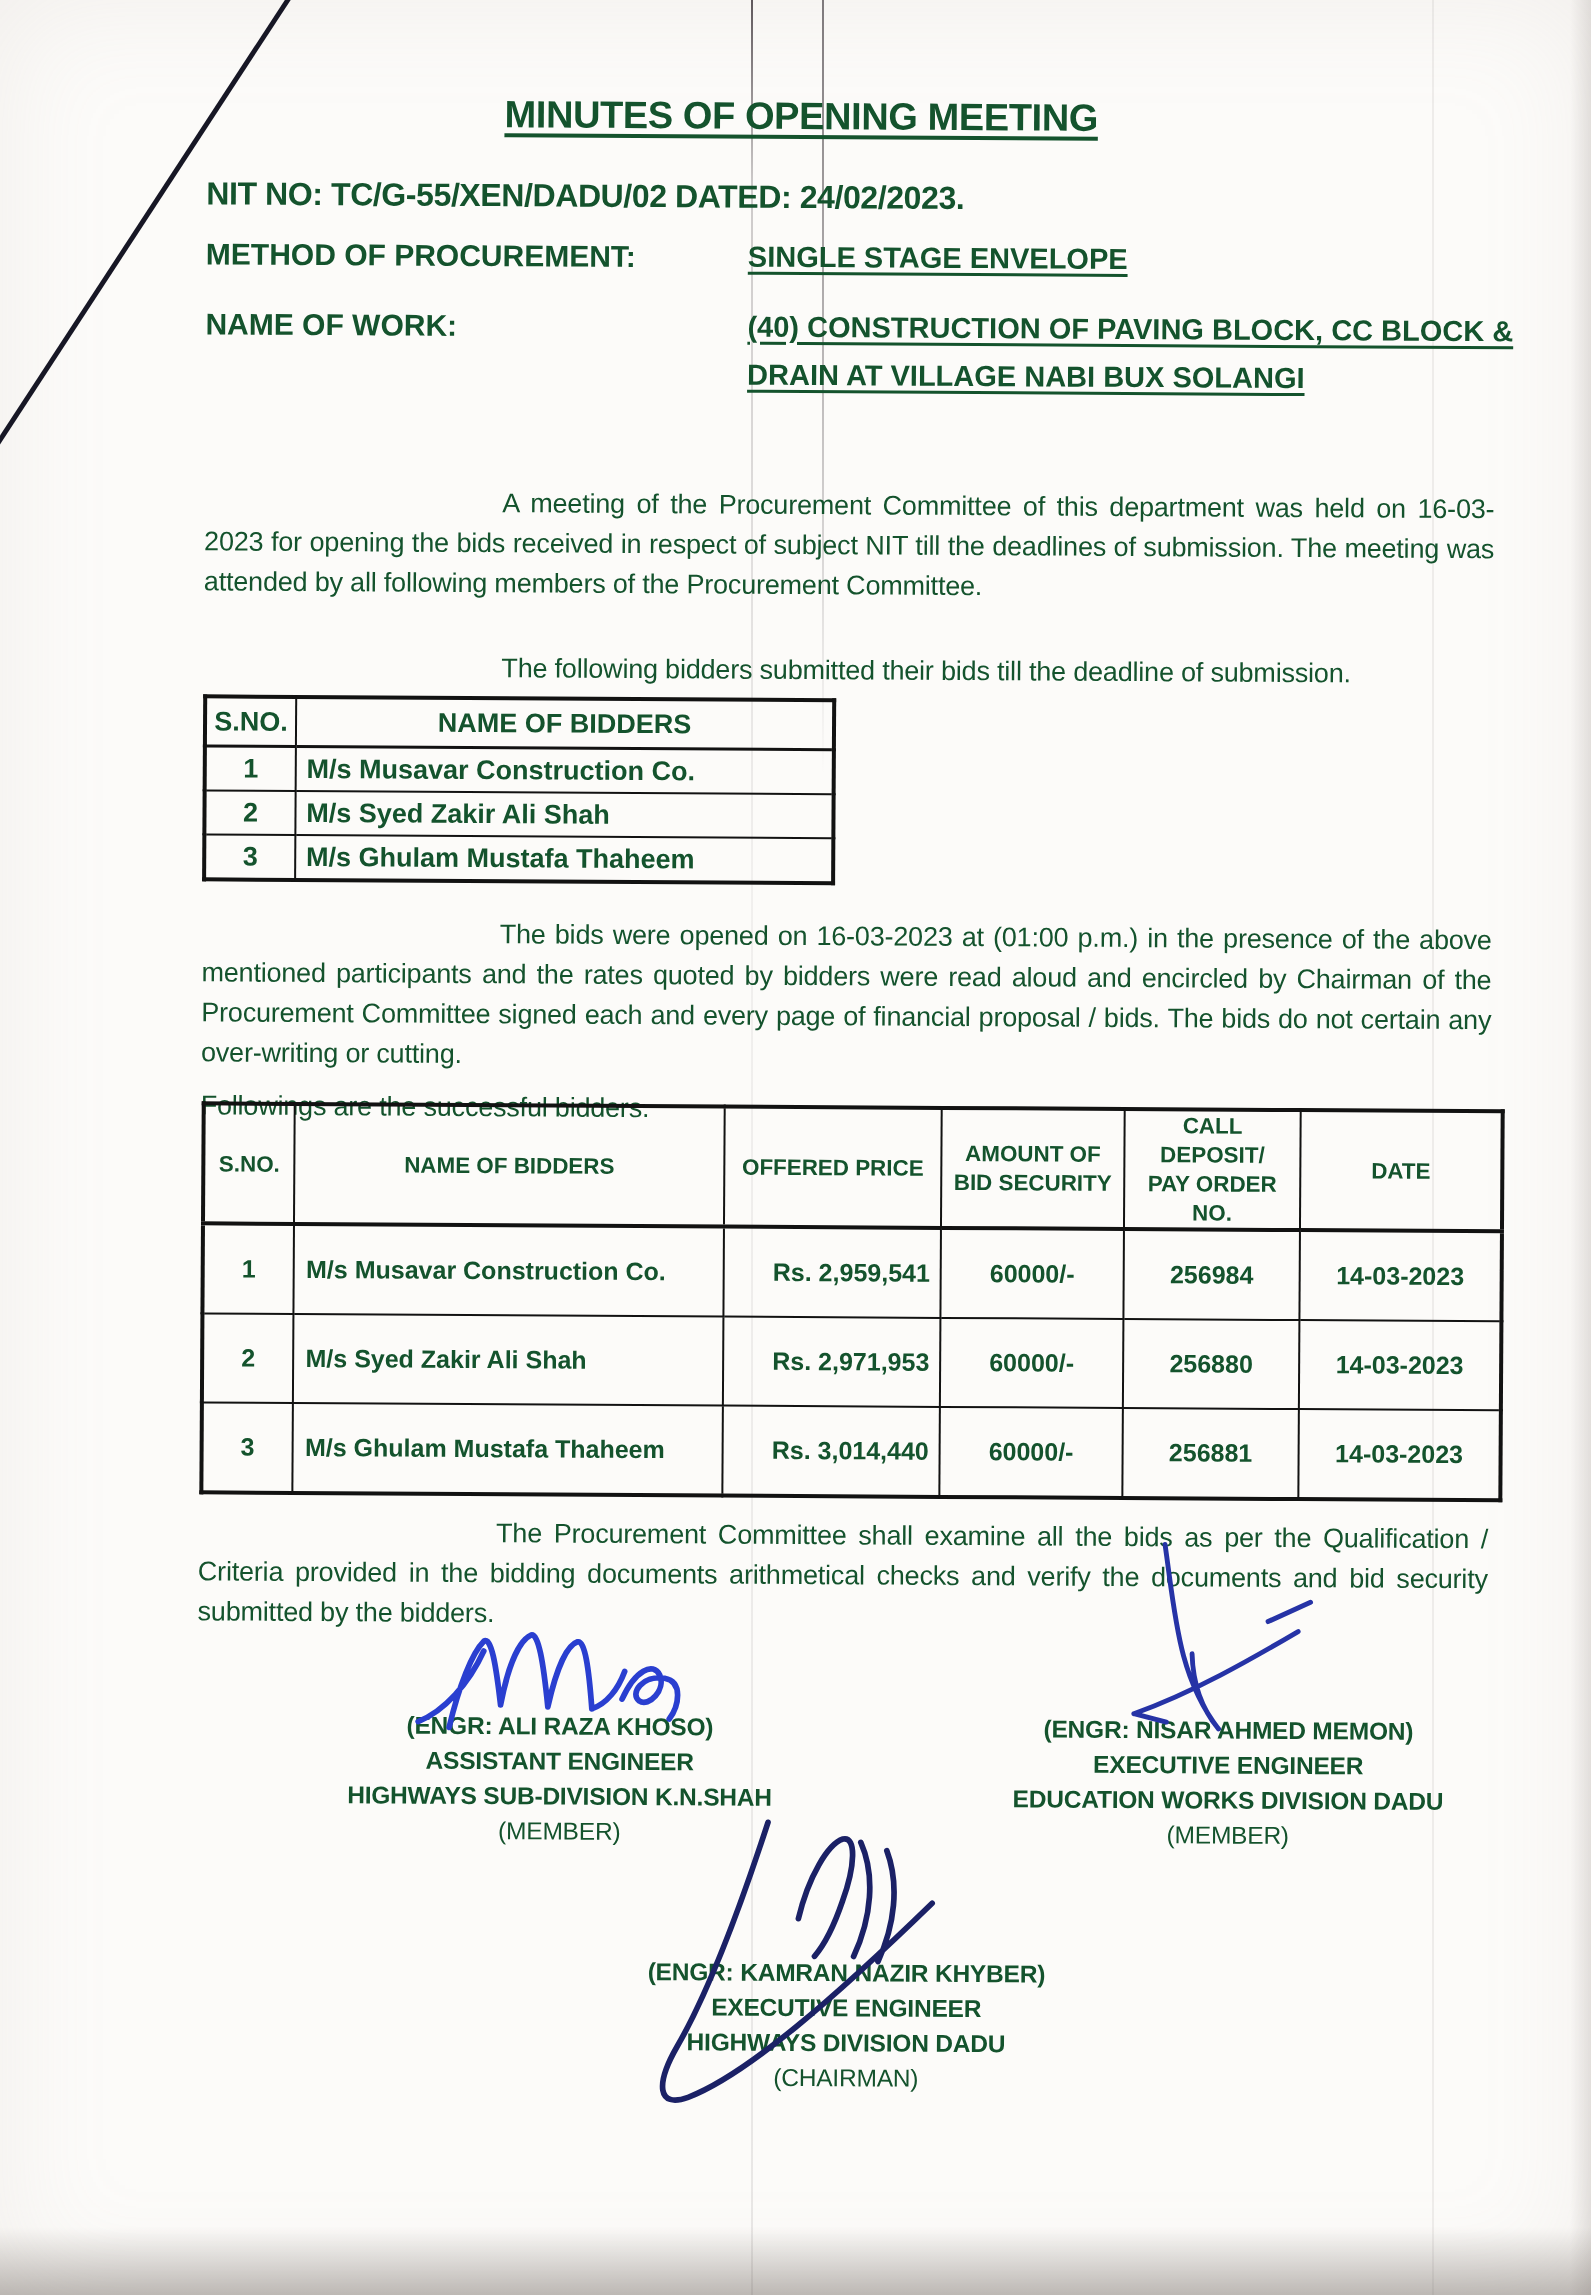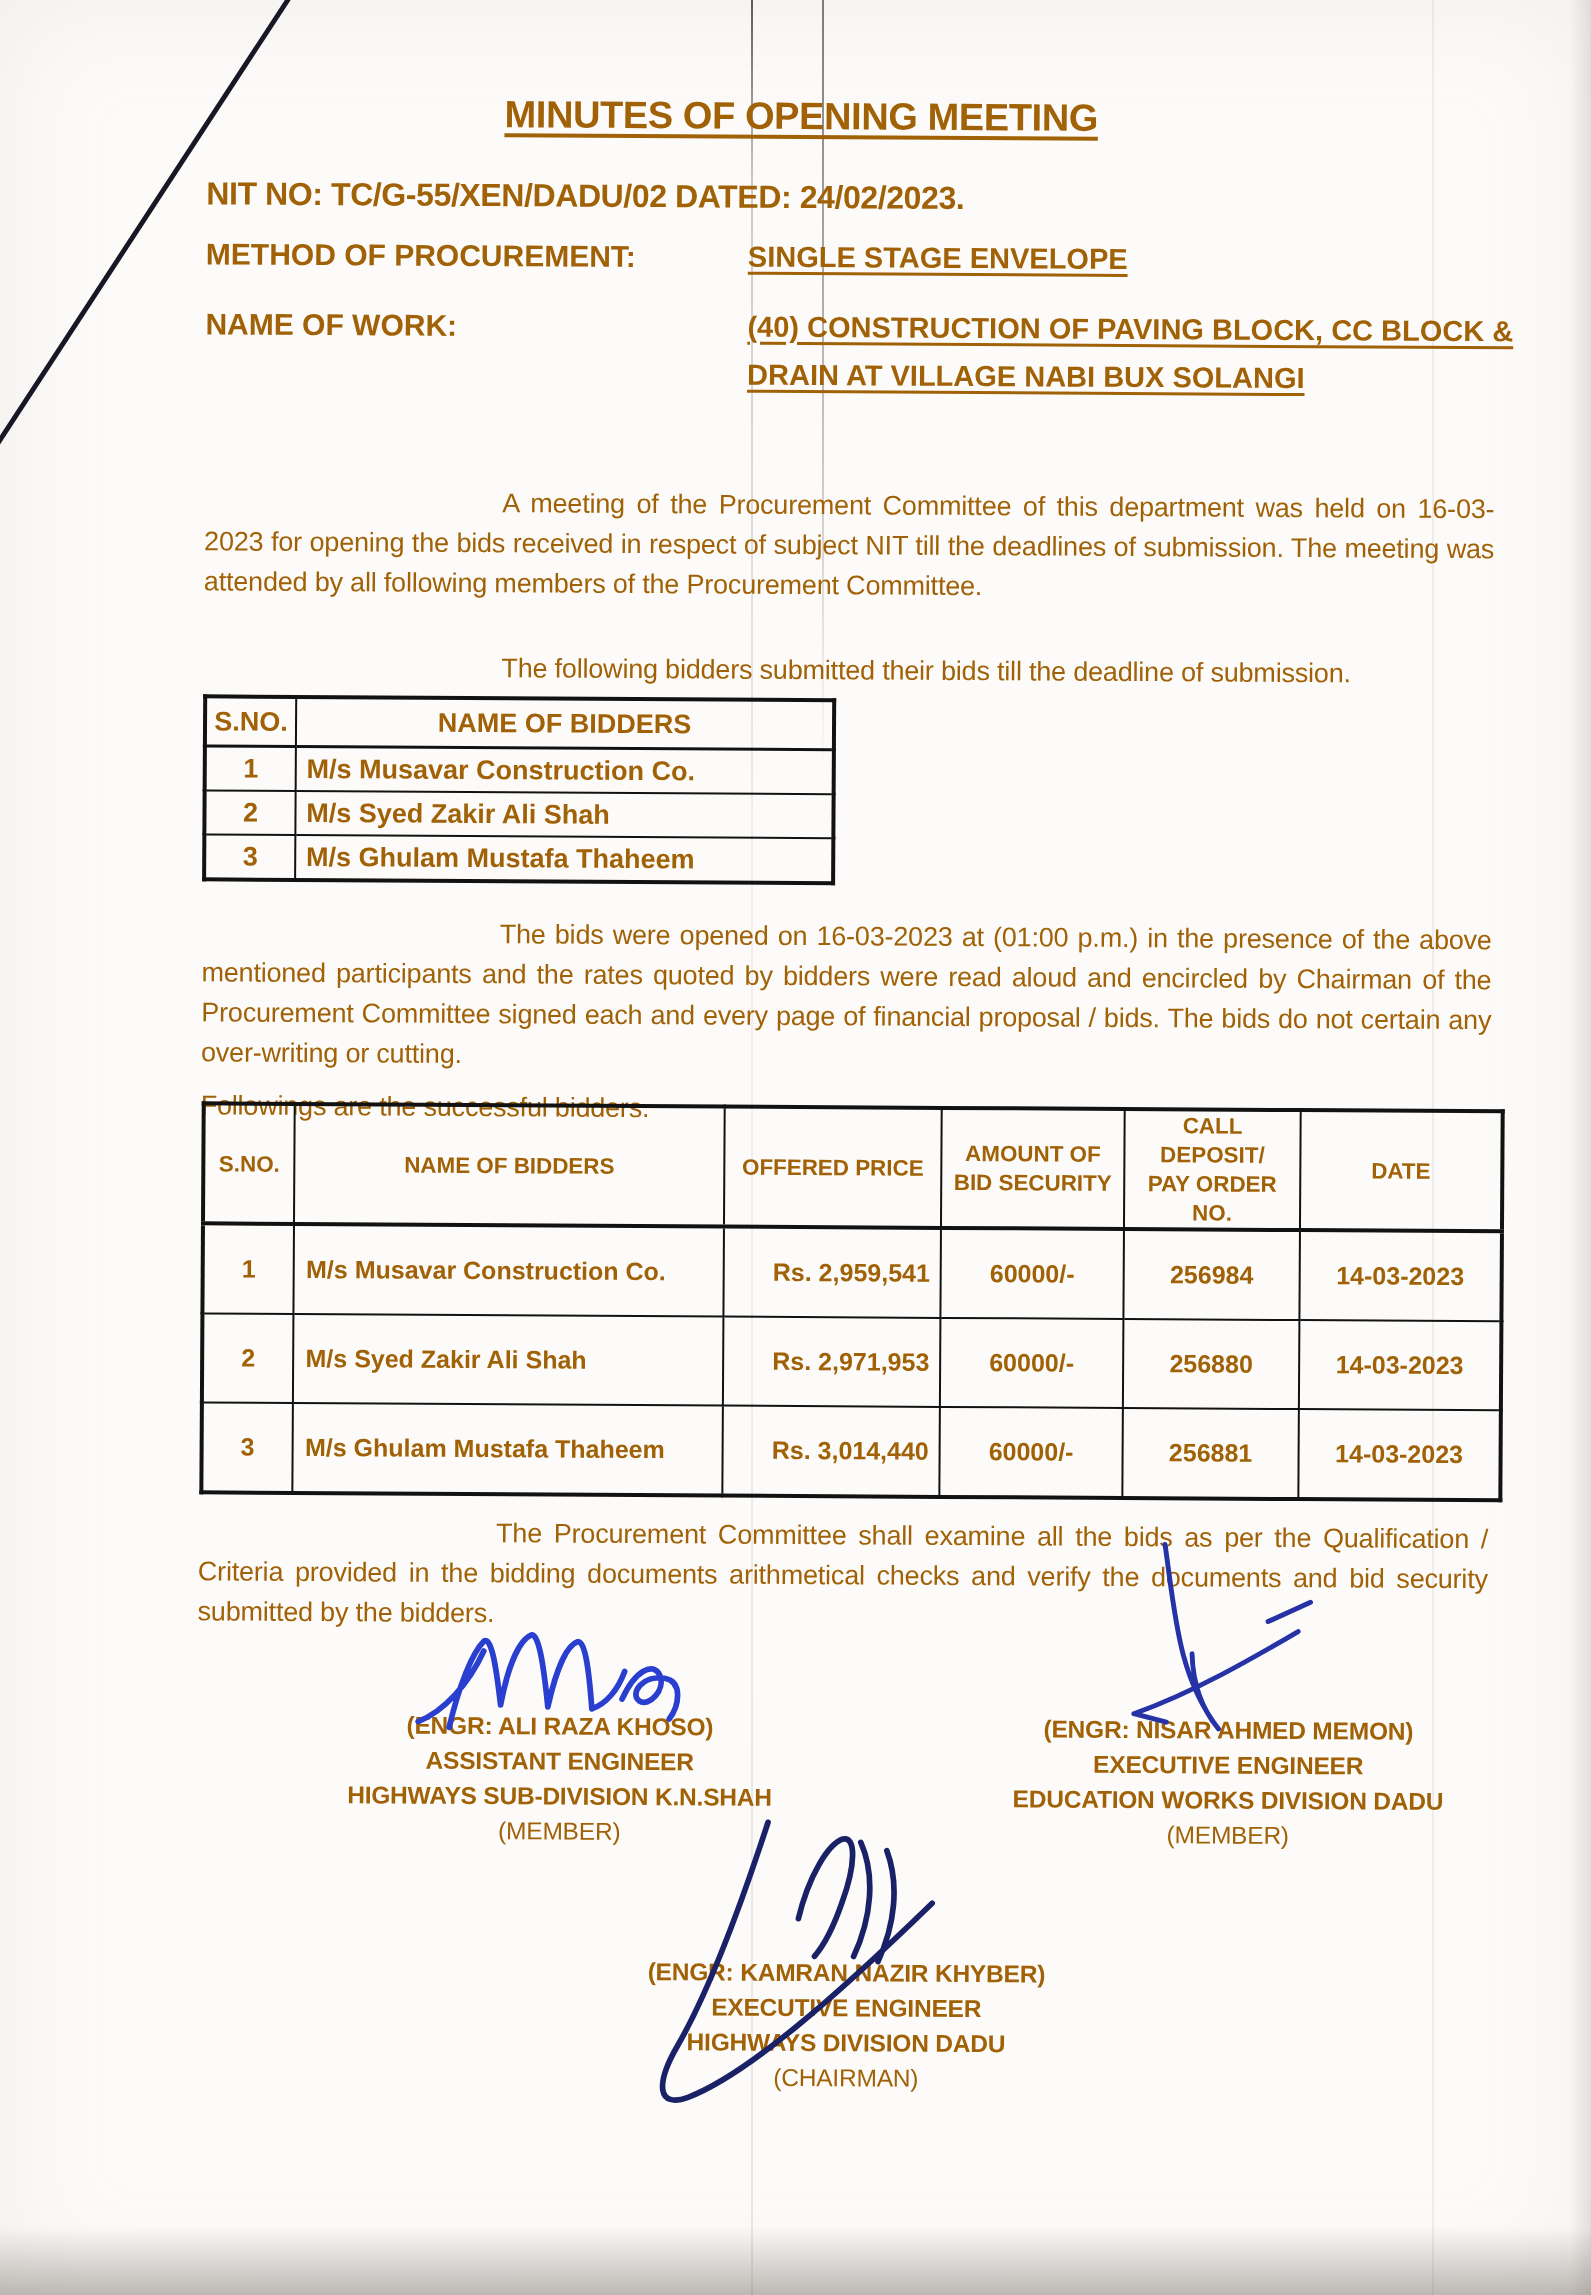--- a/index.html
+++ b/index.html
@@ -1,19 +1,19 @@
 <!DOCTYPE html>
 <html style="font-size:13px"><head>
 <meta charset="utf-8">
 <style>
   html,body{margin:0;padding:0;background:#e9e7e4;}
   .page{
     position:relative;width:1591px;height:2295px;margin:0 auto;
     background:#fcfbf9;overflow:hidden;
-    font-family:"Liberation Sans",sans-serif;color:#a16207;
+    font-family:"Liberation Sans",sans-serif;color:#14532d;
     box-shadow:inset 0 0 114px rgba(175,165,155,.14);
   }
   .doc{position:absolute;inset:0;transform:rotate(.35deg);transform-origin:796px 1060px;}
 
   
   .title{
     position:absolute;top:95px;left:0;width:100%;text-align:center;
     font-size:38px;font-weight:bold;letter-spacing:-0.4px;
     text-decoration:underline;text-decoration-thickness:4.1px;text-underline-offset:5.7px;
   }

